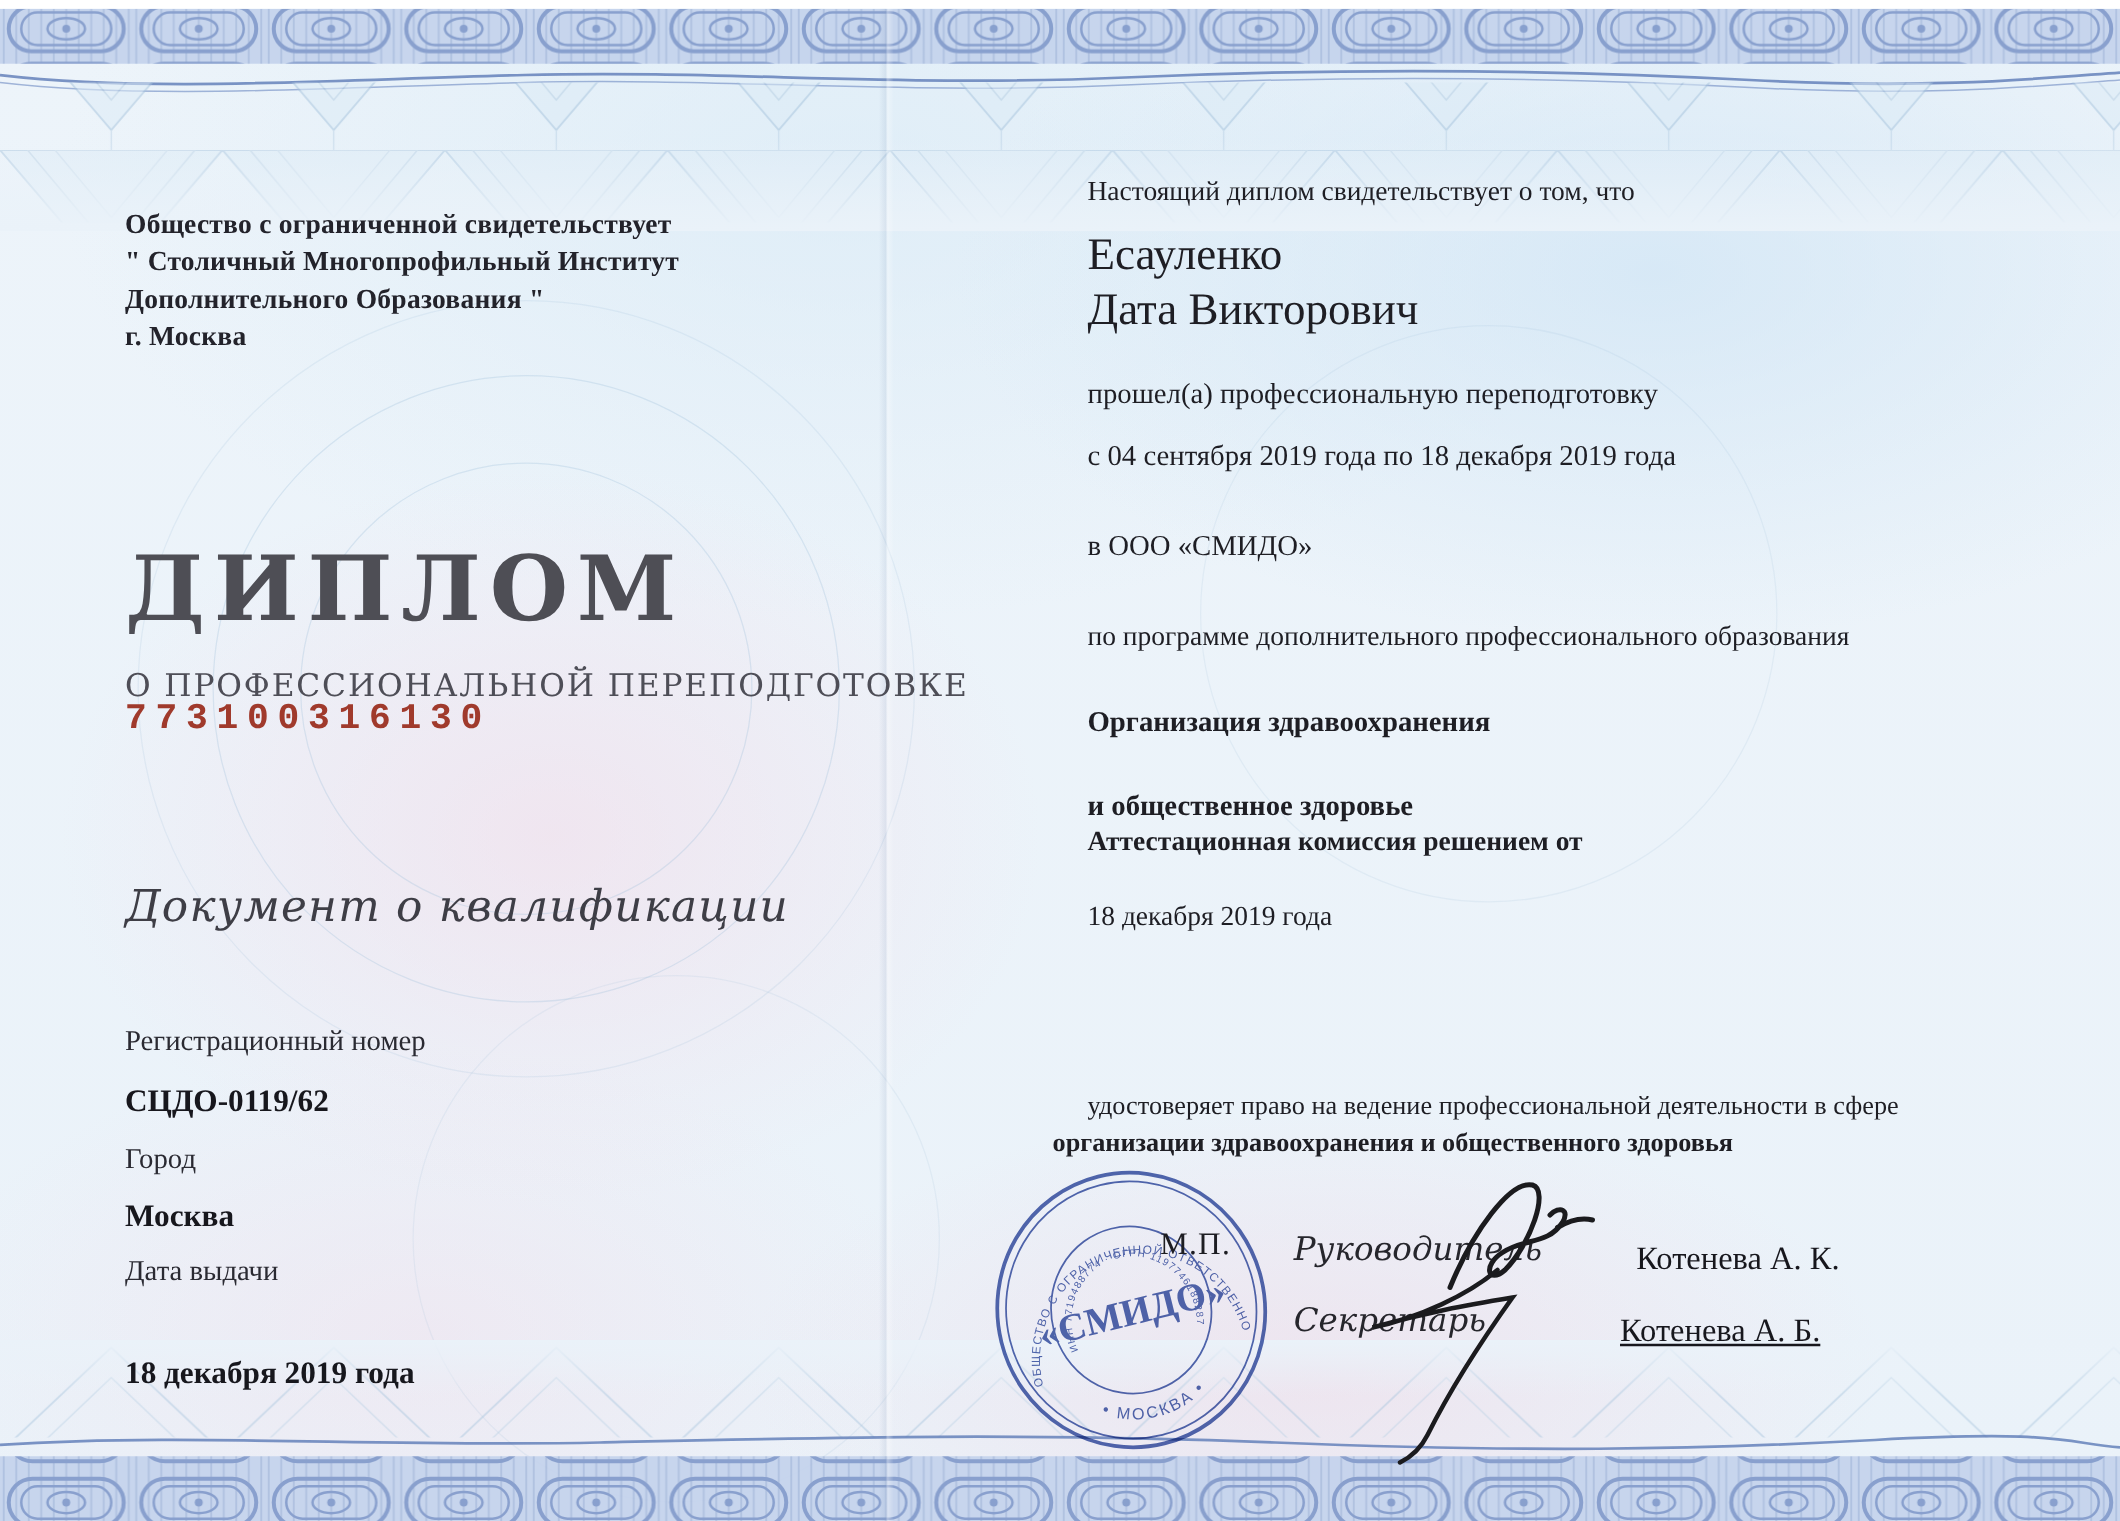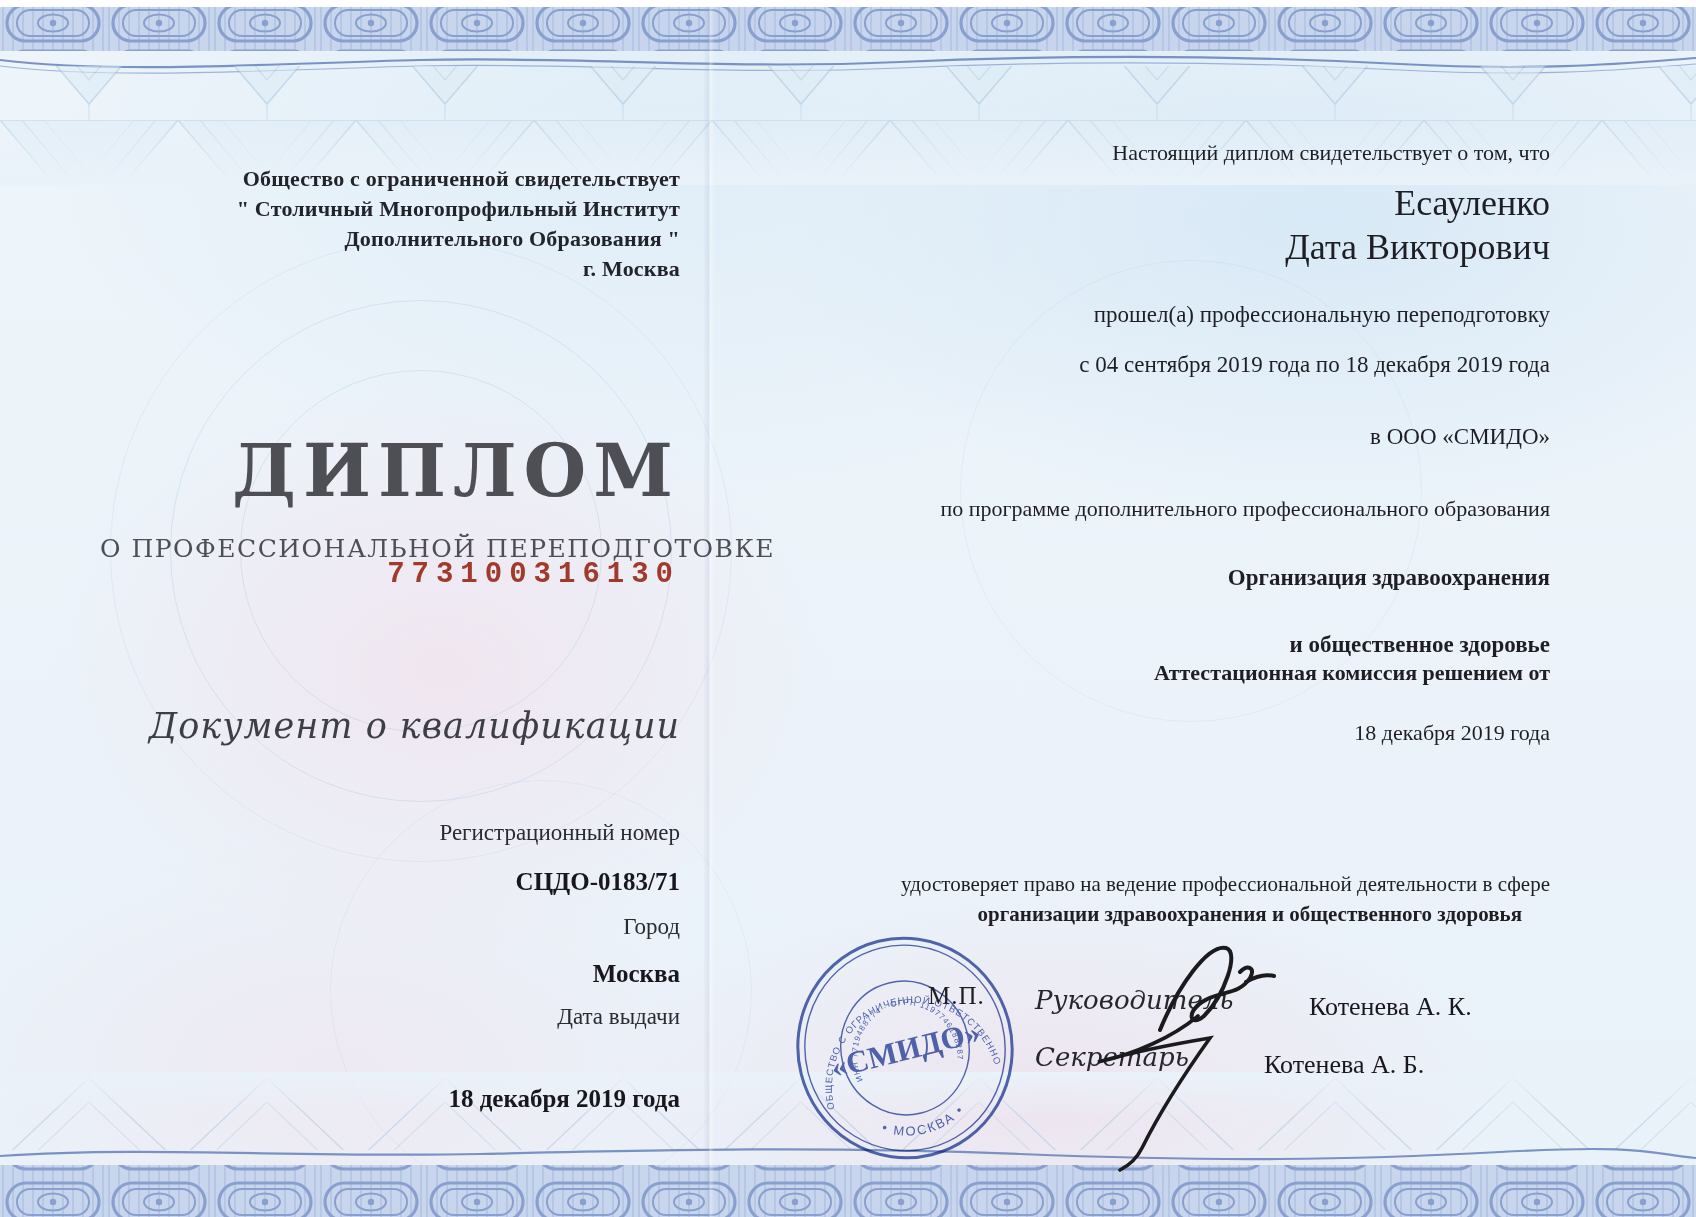--- a/index.html
+++ b/index.html
@@ -22,21 +22,21 @@
   .rosette{border-radius:50%;border:1.5px solid rgba(150,185,215,.28);}
   .foldline{
     left:703px;top:0;width:12px;height:1217px;
     background:linear-gradient(90deg, rgba(120,145,180,0) 0%, rgba(120,145,180,.14) 45%, rgba(255,255,255,.35) 60%, rgba(120,145,180,0) 100%);
   }
   .white-top{left:0;top:0;width:1696px;height:7px;background:#fff;}
 
   
   .col-left{left:100px;top:0;width:580px;}
   .col-right{left:870px;top:0;width:680px;}
-  .line{position:absolute;left:0;width:100%;text-align:right;white-space:nowrap;}
+  .line{position:absolute;left:0;width:100%;text-align:left;white-space:nowrap;}
 
   .org{font-weight:bold;font-size:22px;color:#23232b;letter-spacing:.2px;}
   .diploma-title{
     font-family:"DejaVu Serif", serif;
     font-size:72px;font-weight:bold;color:#4e4e55;
     letter-spacing:7px;
   }
   .diploma-sub{
     font-family:"DejaVu Serif", serif;
     font-size:25px;color:#4e4e57;letter-spacing:1.5px;margin-top:32px;
@@ -138,21 +138,21 @@
     <div class="line org" style="top:226px;">Дополнительного Образования "</div>
     <div class="line org" style="top:256px;">г. Москва</div>
 
     <div class="line diploma-title" style="top:428px;">ДИПЛОМ</div>
     <div class="line diploma-sub" style="top:502px;">О  ПРОФЕССИОНАЛЬНОЙ  ПЕРЕПОДГОТОВКЕ</div>
     <div class="line red-number" style="top:558px;">773100316130</div>
 
     <div class="line script" style="top:682px;margin-top:24px;">Документ о квалификации</div>
 
     <div class="line label" style="top:820px;">Регистрационный номер</div>
-    <div class="line value-bold" style="top:868px;">СЦДО-0183/71</div>
+    <div class="line value-bold" style="top:868px;">СЦДО-0119/62</div>
     <div class="line label" style="top:914px;">Город</div>
     <div class="line value-bold" style="top:960px;">Москва</div>
     <div class="line label" style="top:1004px;">Дата выдачи</div>
     <div class="line value-bold" style="top:1085px;">18 декабря 2019 года</div>
   </div>
 
   <div class="abs col-right">
     <div class="line t22" style="top:140px;">Настоящий диплом свидетельствует о том, что</div>
     <div class="line t32" style="top:182px;">Есауленко</div>
     <div class="line t32" style="top:226px;">Дата Викторович</div>
@@ -193,21 +193,21 @@
       </text>
       <text x="0" y="12" text-anchor="middle" font-size="31" font-weight="bold" fill="#3c55a5" stroke="none" font-family="Liberation Serif, serif">«СМИДО»</text>
     </g>
   </svg>
 
   <div class="abs mp" style="left:928px;top:982px;">М.П.</div>
 
   <div class="abs sig-label" style="left:1035px;top:985px;">Руководитель</div>
   <div class="abs sig-name" style="left:1309px;top:992px;">Котенева А. К.</div>
   <div class="abs sig-label" style="left:1035px;top:1042px;">Секретарь</div>
-  <div class="abs sig-name" style="left:1264px;top:1050px;">Котенева А. Б.</div>
+  <div class="abs sig-name" style="left:1296px;top:1050px;text-decoration:underline;">Котенева А. Б.</div>
 
   <svg class="abs" style="left:1150px;top:938px;" width="130" height="105" viewBox="0 0 130 105">
     <path d="M10,92 C28,48 58,6 76,10 C90,14 74,58 54,78 C40,90 36,74 52,64 C70,52 88,58 100,40 C106,30 98,26 90,34 M96,44 C106,38 116,36 124,38" fill="none" stroke="#1b1b1e" stroke-width="4" stroke-linecap="round"></path>
   </svg>
 
   <svg class="abs" style="left:1078px;top:1008px;" width="170" height="165" viewBox="0 0 170 165">
     <path d="M120,8 C96,28 58,46 20,54 C62,42 96,36 132,30 C112,58 84,100 64,140 C58,152 50,158 42,162" fill="none" stroke="#1b1b1e" stroke-width="3.6" stroke-linecap="round"></path>
   </svg>
 
 </div>

